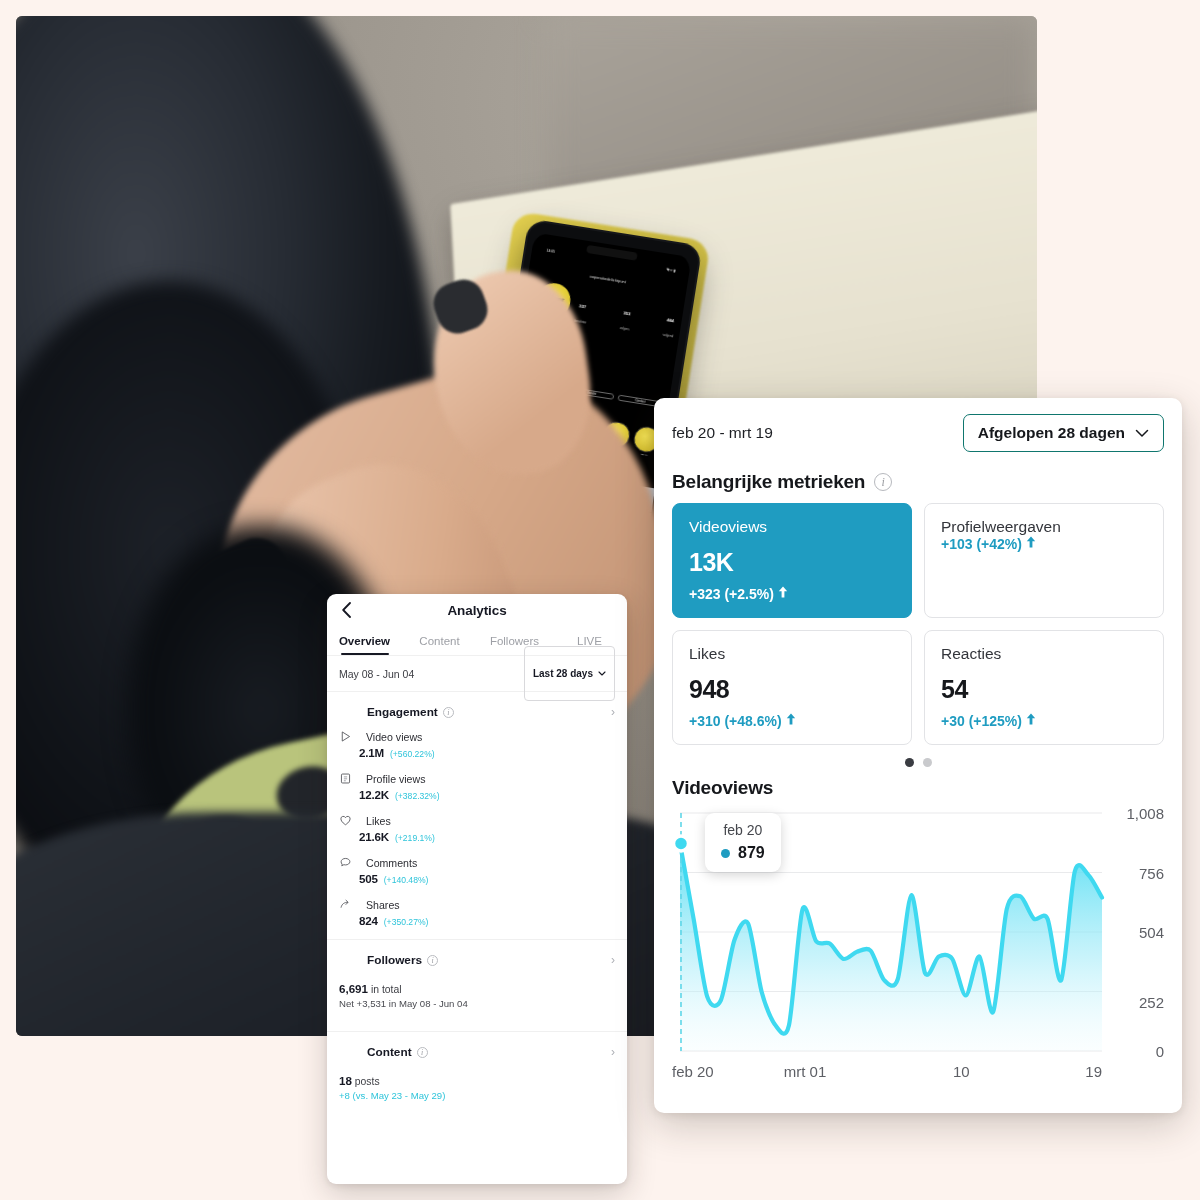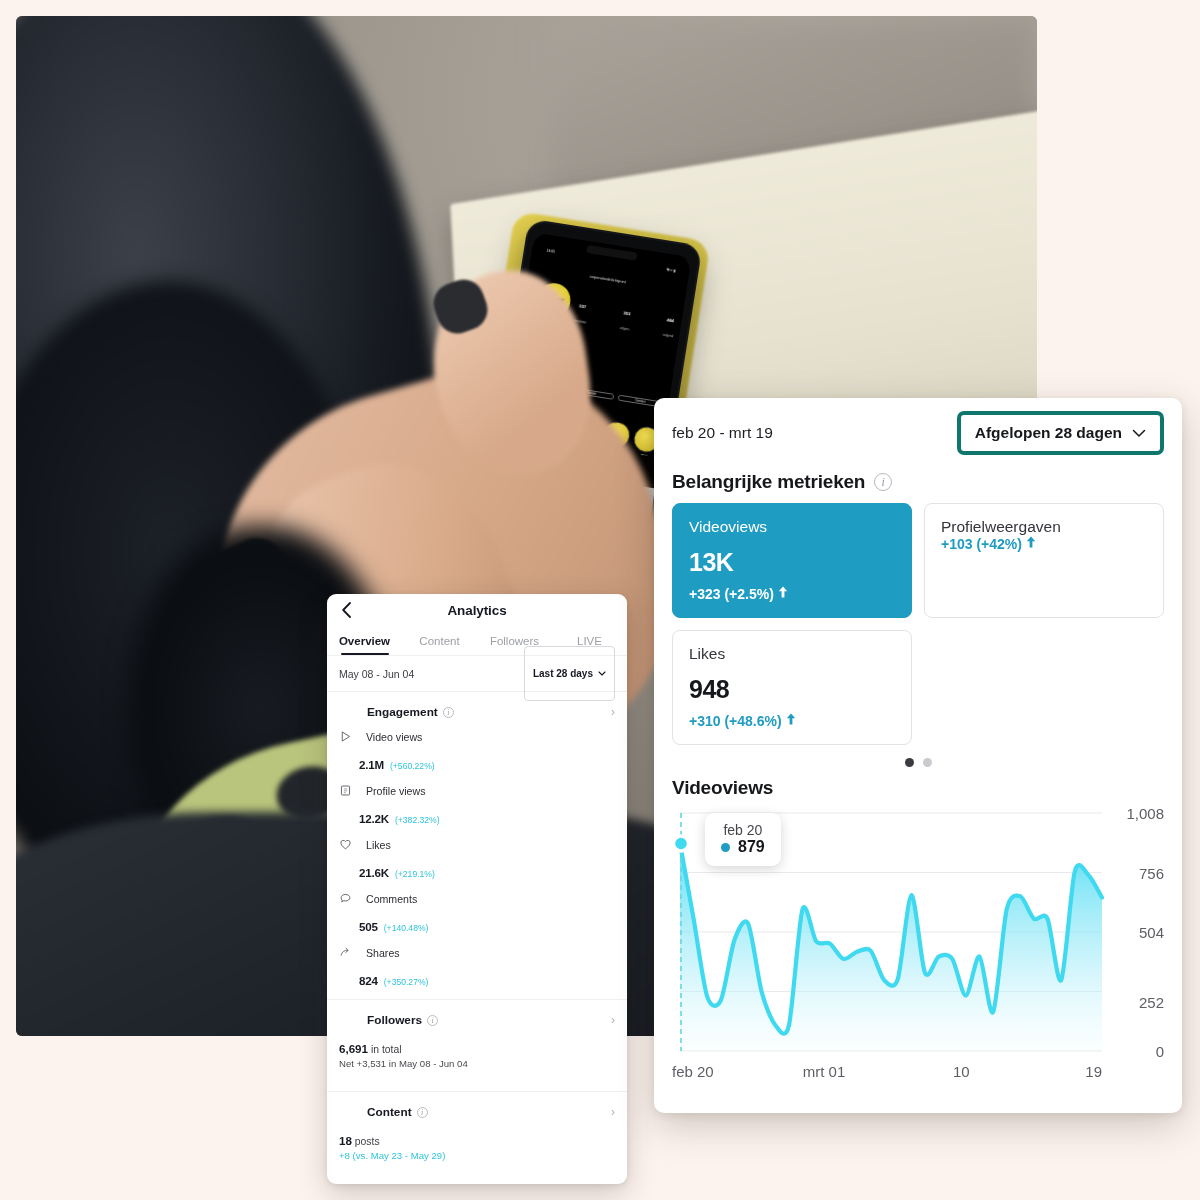--- a/index.html
+++ b/index.html
@@ -225,21 +225,21 @@
   .m-range-label { font-size: 10.5px; color: #3c3d43; }
   .m-range-pill { border: 1px solid #d9d9dc; border-radius: 4px; padding: 21px 8px;
                   font-size: 10px; font-weight: bold; color: #161823; display: flex;
                   align-items: center; gap: 5px; cursor: pointer; }
   .m-sec-head { display: flex; align-items: center; padding: 13px 12px 7px; gap: 5px; }
   .m-sec-title { font-size: 11.8px; font-weight: bold; margin-left: 28px; }
   .m-chev-r { margin-left: auto; color: #aeb0b6; font-size: 12px; }
   .m-metric { padding: 4px 12px 9px; }
   .m-metric-top { display: flex; align-items: flex-end; gap: 14px; }
   .m-metric-name { font-size: 10.6px; color: #2c2d33; }
-  .m-metric-val { margin-top: 15px; padding-left: 20px; display: flex; align-items: baseline; gap: 6px; }
+  .m-metric-val { margin-top: 3px; padding-left: 20px; display: flex; align-items: baseline; gap: 6px; }
   .m-metric-val b { font-size: 11.6px; font-weight: bold; color: #161823; letter-spacing: -.2px; }
   .m-metric-val span { font-size: 8.6px; color: #2ec4da; }
   .m-div { height: 1px; background: #f0f0f0; margin: 3px 0 0; }
   .m-body { padding: 8px 12px 0; }
   .m-big { font-size: 11.6px; font-weight: bold; }
   .m-big small { font-size: 10.4px; font-weight: normal; color: #3c3d43; }
   .m-sub { font-size: 9.6px; color: #4a4b51; margin-top: 3px; }
   .m-blue { font-size: 9.6px; color: #2ec4da; margin-top: 3px; }
   .ic { width: 13px; height: 13px; flex: 0 0 13px; color: #55565c; }
   .info-i { width: 11px; height: 11px; border: 1px solid #b9bbc0; border-radius: 50%;
@@ -252,21 +252,21 @@
     width: 528px; height: 715px;
     background: #fff;
     border-radius: 10px;
     box-shadow: 0 12px 38px rgba(45,35,28,.22), 0 2px 8px rgba(45,35,28,.10);
     color: #16181c;
     padding: 14px 18px 0;
     overflow: hidden;
   }
   .d-top { display: flex; align-items: center; justify-content: space-between; height: 42px; }
   .d-daterange { font-size: 15.5px; color: #1d1f24; }
-  .d-pill { border: 4px solid #0f766e; border-radius: 7px; padding: 9px 14px;
+  .d-pill { border: 1px solid #0f766e; border-radius: 7px; padding: 9px 14px;
             font-size: 15.5px; font-weight: bold; color: #16181c;
             display: flex; align-items: center; gap: 10px; cursor: pointer;
             background: #fff; }
   .d-sec { display: flex; align-items: center; gap: 9px; margin: 17px 0 10px; }
   .d-sec h2 { font-size: 19px; font-weight: bold; letter-spacing: -.2px; }
   .d-info { width: 18px; height: 18px; border: 1.4px solid #b7b9be; border-radius: 50%;
             display: flex; align-items: center; justify-content: center;
             font-size: 12px; color: #9b9da2; font-family: "Liberation Serif", serif; font-style: italic; }
   .d-cards { display: grid; grid-template-columns: 1fr 1fr; gap: 12px; }
   .d-card { border: 1px solid #e2e3e6; border-radius: 8px; padding: 14px 16px 15px; background: #fff;
@@ -280,21 +280,21 @@
   .d-card.sel .d-card-delta { color: #fff; }
   .d-dots { display: flex; justify-content: center; gap: 9px; margin: 13px 0 4px; }
   .d-dot { width: 9px; height: 9px; border-radius: 50%; background: #c9cacd; cursor: pointer; }
   .d-dot.on { background: #3a3c42; }
   .d-chart-title { font-size: 19px; font-weight: bold; margin: 10px 0 8px; letter-spacing: -.2px; }
   .d-chart-wrap { position: relative; height: 282px; }
   .d-tooltip { position: absolute; left: 33px; top: 6px; background: #fff;
                border-radius: 9px; box-shadow: 0 3px 12px rgba(0,0,0,.17);
                padding: 9px 16px 10px; z-index: 5; }
   .d-tt-date { font-size: 14px; color: #45474d; text-align: center; }
-  .d-tt-row { display: flex; align-items: center; gap: 8px; }
+  .d-tt-row { display: flex; align-items: center; gap: 8px; margin-top: 6px; }
   .d-tt-dot { width: 9px; height: 9px; border-radius: 50%; background: #1f9cc1; }
   .d-tt-val { font-size: 16px; font-weight: bold; color: #16181c; }
   .d-yaxis { position: absolute; right: 0; top: 0; width: 56px; height: 246px; }
   .d-ytick { position: absolute; right: 0; font-size: 15px; color: #5d5f65; transform: translateY(-50%); }
   .d-xaxis { position: absolute; left: 0; right: 62px; bottom: 0; height: 26px; }
   .d-xtick { position: absolute; font-size: 15px; color: #5d5f65; }
   svg { display: block; }
 </style>
 </head>
 <body>
@@ -582,20 +582,30 @@
       <div class="d-card">
         <div class="d-card-label">Likes</div>
         <div class="d-card-value">948</div>
         <div class="d-card-delta">
           <span>+310 (+48.6%)</span>
           <svg width="10" height="12" viewBox="0 0 10 12">
             <path d="M5 0.5L9.2 5.2H6.4V11.5H3.6V5.2H0.8L5 0.5Z" fill="currentColor"></path>
           </svg>
         </div>
       </div>
+      <div class="d-card">
+        <div class="d-card-label">Reacties</div>
+        <div class="d-card-value">54</div>
+        <div class="d-card-delta">
+          <span>+30 (+125%)</span>
+          <svg width="10" height="12" viewBox="0 0 10 12">
+            <path d="M5 0.5L9.2 5.2H6.4V11.5H3.6V5.2H0.8L5 0.5Z" fill="currentColor"></path>
+          </svg>
+        </div>
+      </div>
     </div>
 
     <div class="d-dots">
       <div class="d-dot on"></div>
       <div class="d-dot"></div>
     </div>
 
     <div class="d-chart-title">Videoviews</div>
 
     <div class="d-chart-wrap">
@@ -631,19 +641,19 @@
 
       <div class="d-yaxis" id="yaxis">
           <div class="d-ytick" style="top: 244px;">0</div>
           <div class="d-ytick" style="top: 195px;">252</div>
           <div class="d-ytick" style="top: 125px;">504</div>
           <div class="d-ytick" style="top: 65.5px;">756</div>
           <div class="d-ytick" style="top: 6px;">1,008</div>
         </div>
       <div class="d-xaxis" id="xaxis">
           <div class="d-xtick" style="left: 0px;">feb 20</div>
-          <div class="d-xtick" style="left: 152px; transform: translateX(-50%);">mrt 01</div>
+          <div class="d-xtick" style="left: 133px; transform: translateX(-50%);">mrt 01</div>
           <div class="d-xtick" style="left: 289.333px; transform: translateX(-50%);">10</div>
           <div class="d-xtick" style="left: auto; right: 0px;">19</div>
         </div>
     </div>
   </div>
 </div>
 
 </body></html>

